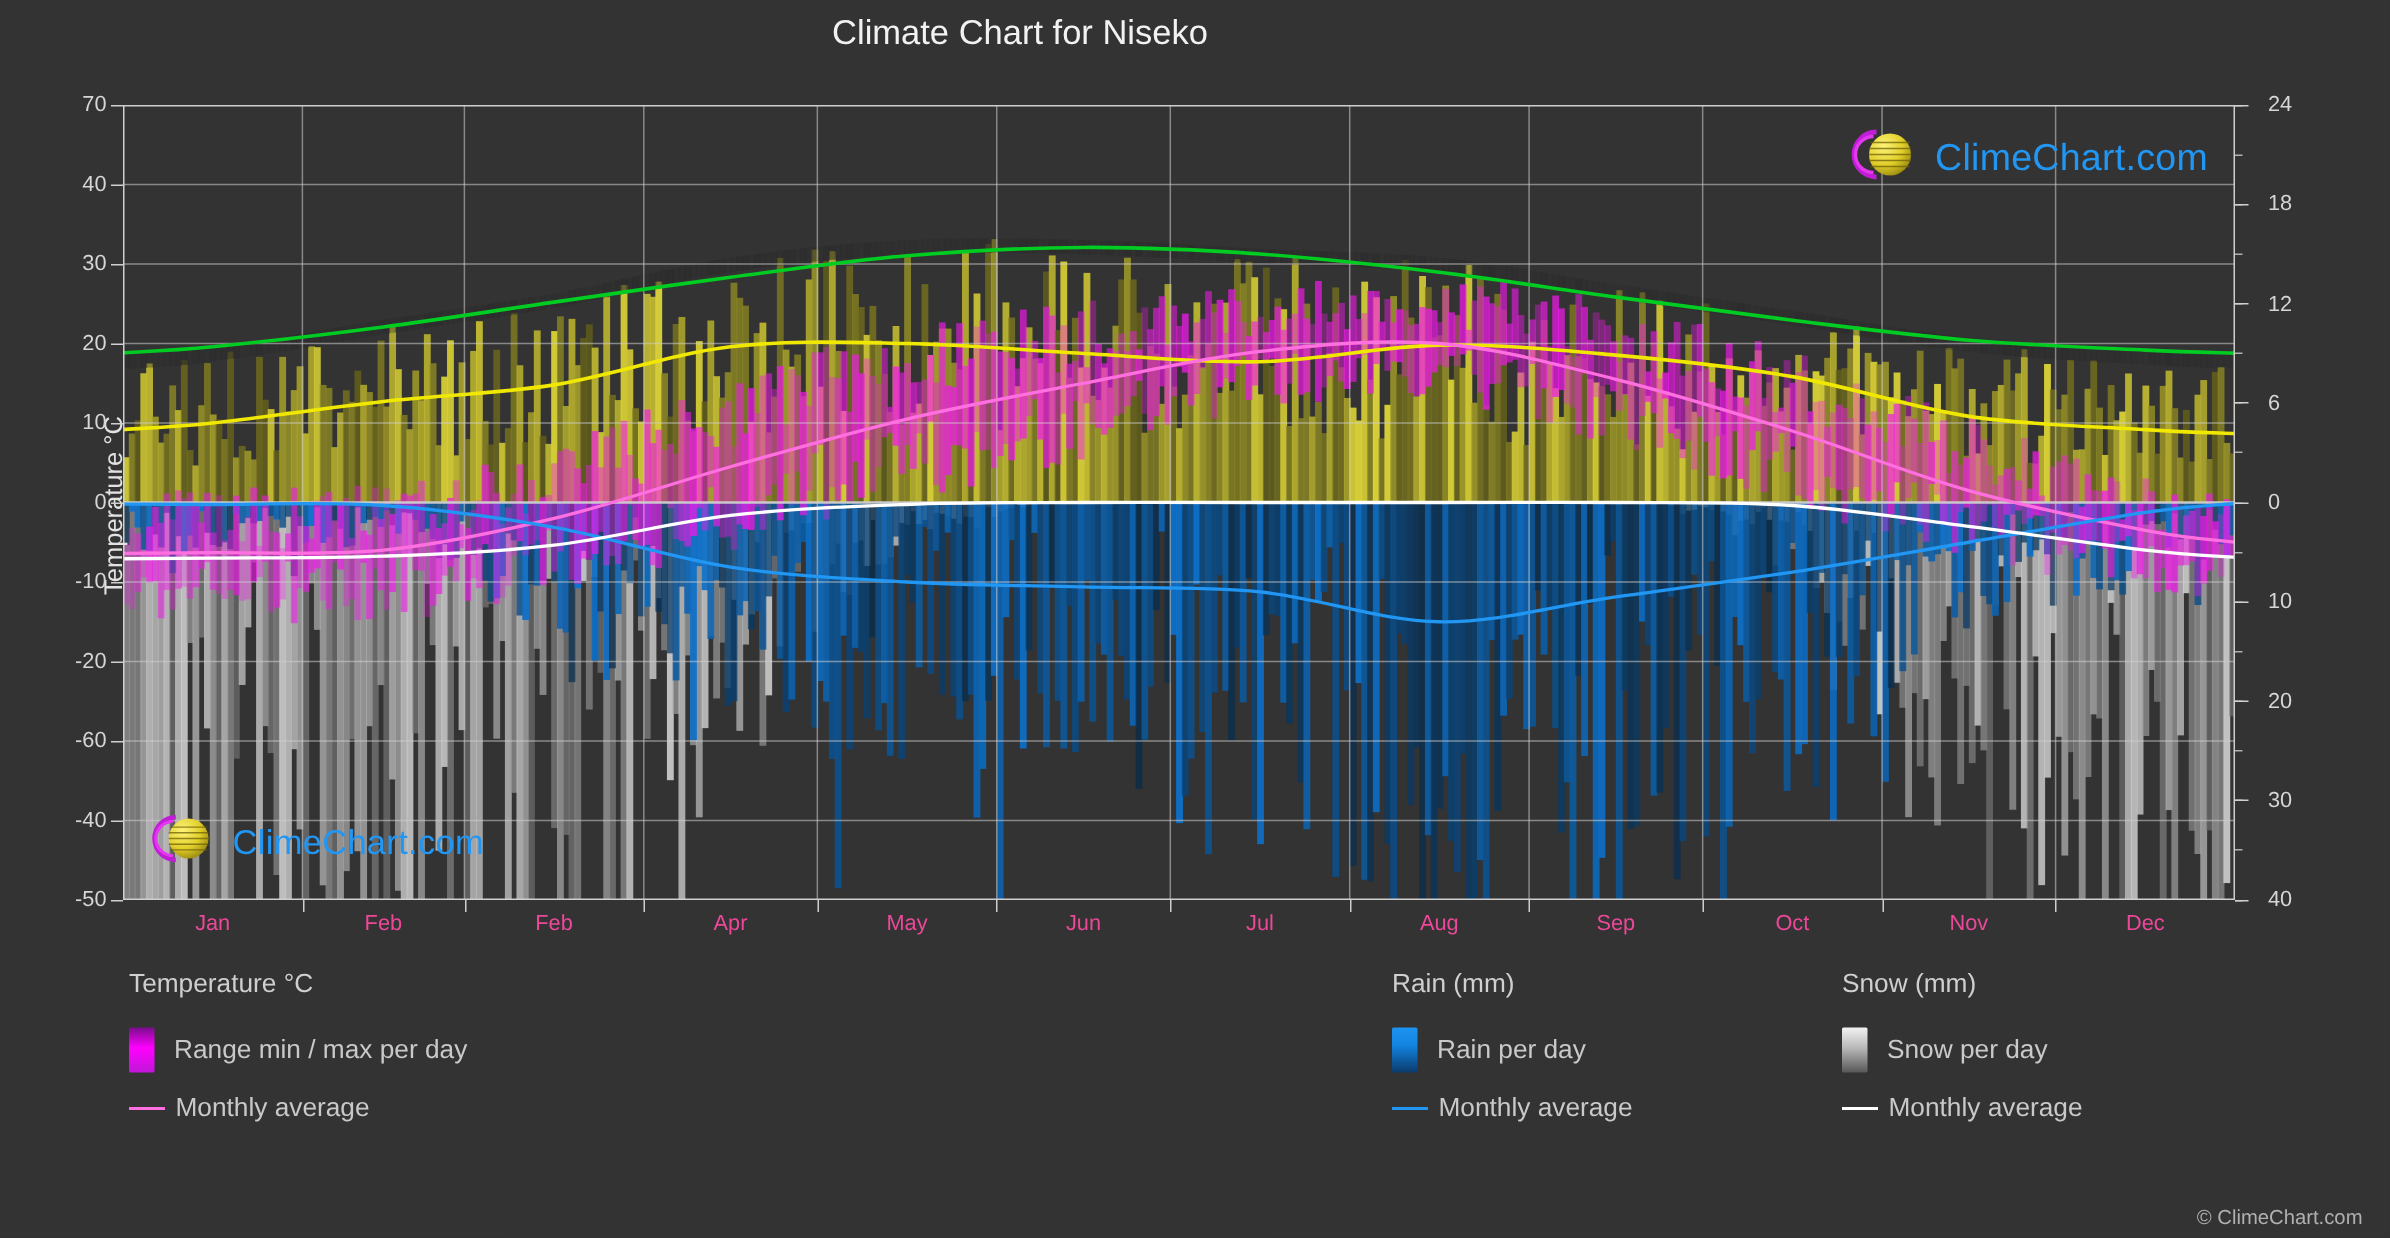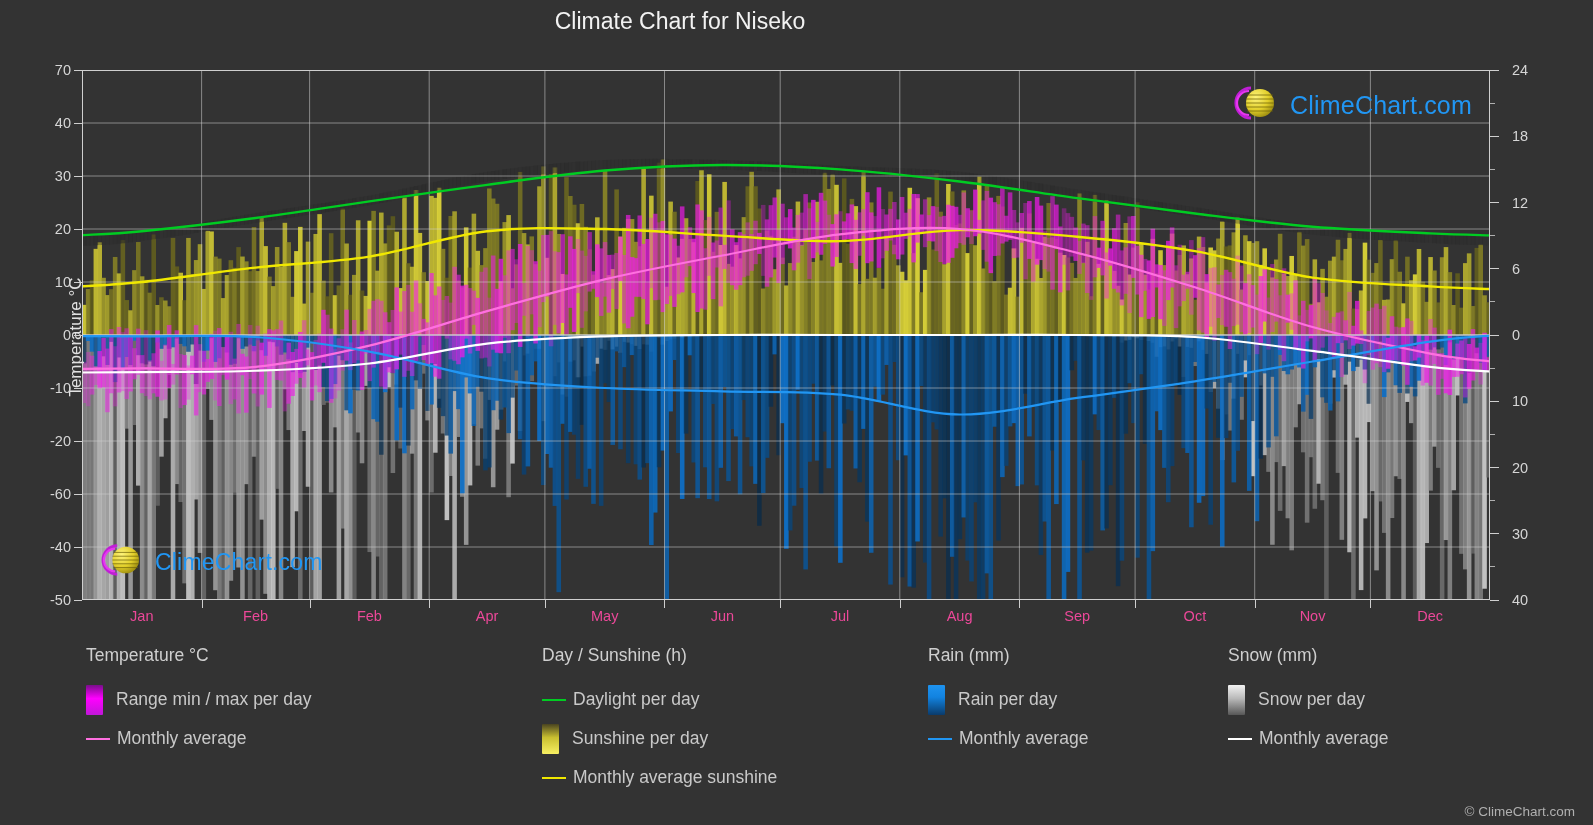--- a/index.html
+++ b/index.html
@@ -1991,35 +1991,20 @@
       <div class="lrow">
         <span class="sw" style="background:linear-gradient(180deg,#7a0d8c 0%,#ff00ff 45%,#c017d8 100%);"></span>
         <span class="lbl">Range min / max per day</span>
       </div>
       <div class="lrow">
         <span class="swline" style="border-top-color:#ff6fe0;"></span>
         <span class="lbl">Monthly average</span>
       </div>
     </div>
 
-    <div class="lcol" style="left:542px;width:400px;">
-      <h4>Day / Sunshine (h)</h4>
-      <div class="lrow">
-        <span class="swline" style="border-top-color:#00cc22;"></span>
-        <span class="lbl">Daylight per day</span>
-      </div>
-      <div class="lrow">
-        <span class="sw" style="background:linear-gradient(180deg,#4a4420 0%,#c9bf30 45%,#f7ef62 100%);"></span>
-        <span class="lbl">Sunshine per day</span>
-      </div>
-      <div class="lrow">
-        <span class="swline" style="border-top-color:#f0e800;"></span>
-        <span class="lbl">Monthly average sunshine</span>
-      </div>
-    </div>
 
     <div class="lcol" style="left:928px;width:290px;">
       <h4>Rain (mm)</h4>
       <div class="lrow">
         <span class="sw" style="background:linear-gradient(180deg,#1e93f0 0%,#1283e0 40%,#0a3b6b 100%);"></span>
         <span class="lbl">Rain per day</span>
       </div>
       <div class="lrow">
         <span class="swline" style="border-top-color:#2196f3;"></span>
         <span class="lbl">Monthly average</span>

